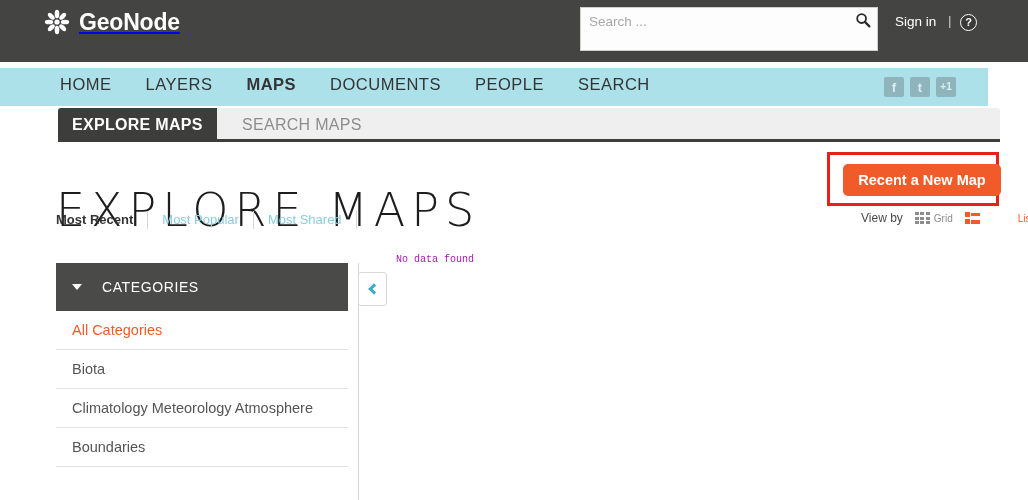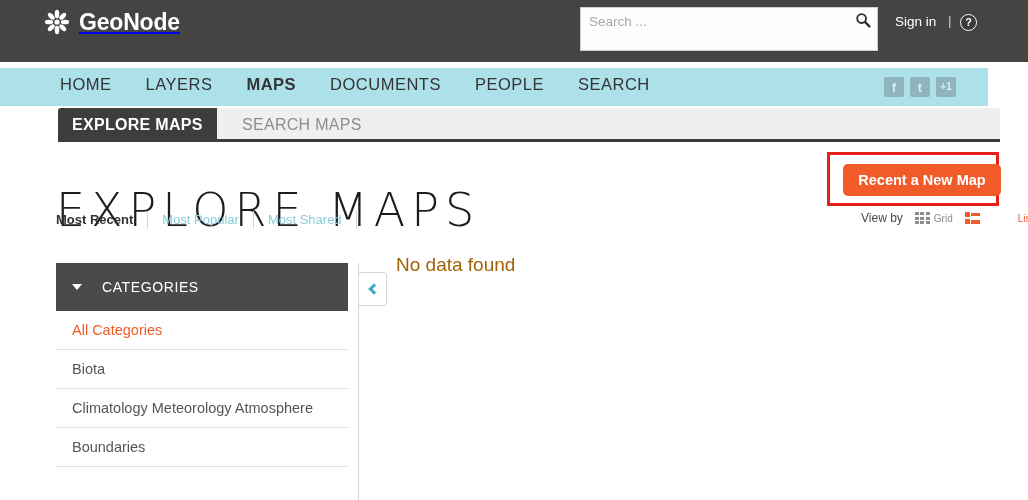--- a/index.html
+++ b/index.html
@@ -152,21 +152,21 @@
   .vdivider { position: absolute; left: 358px; top: 263px; width: 1px; height: 237px; background: #d5d5d5; }
   .collapse-btn {
     position: absolute; left: 358px; top: 272px; width: 29px; height: 34px;
     background: #ffffff; border: 1px solid #d8d8d8; border-radius: 3px;
     display: flex; align-items: center; justify-content: center; cursor: pointer; padding: 0;
   }
   .chev-left {
     width: 8px; height: 8px; border-left: 3px solid #3aacc8; border-bottom: 3px solid #3aacc8;
     transform: rotate(45deg); margin-left: 3px;
   }
-  .nodata { position: absolute; left: 396px; top: 254px; font-size: 19px; color: #a16207; white-space: nowrap; }
+  .nodata { position: absolute; left: 396px; top: 254px; font-size: 10px; color: #a21caf; white-space: nowrap; font-family: Liberation Mono, monospace; }
 </style>
 </head>
 <body>
 
 <div id="page">
 
   <div class="topbar">
 
     <a class="brand" href="#">
       <span class="brand-mark">

